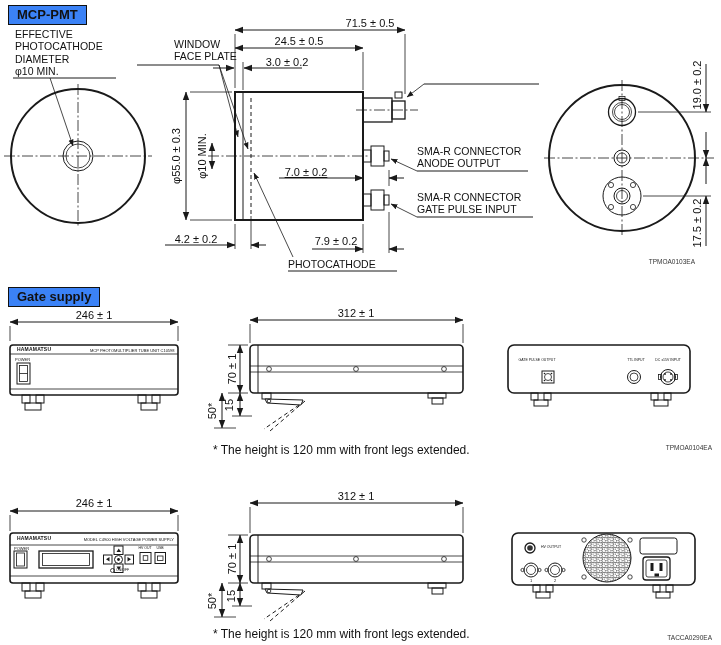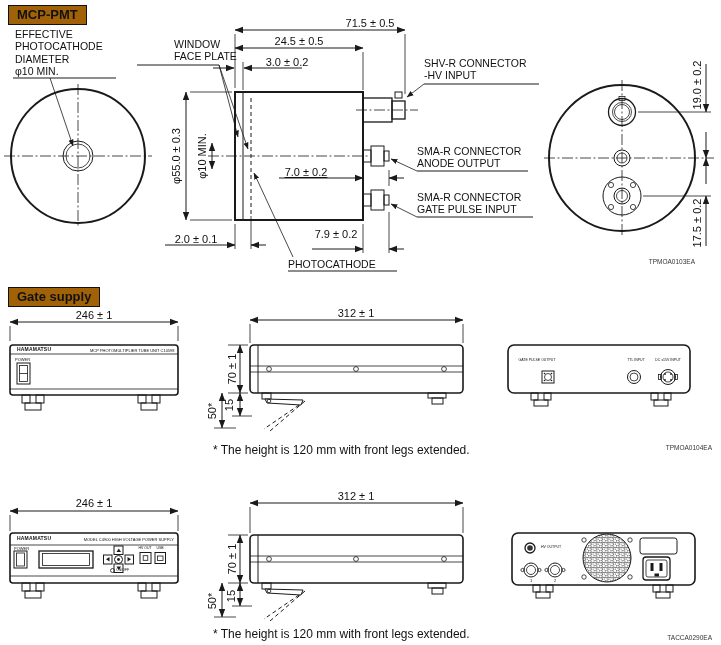--- a/index.html
+++ b/index.html
@@ -8,21 +8,21 @@
   #lineart{position:absolute;left:0;top:0;}
   svg line,svg rect,svg circle,svg path{stroke:#1a1a1a;fill:none;stroke-width:1;}
   svg .f{fill:#1a1a1a;stroke:none;}
   svg .wf{fill:#ffffff;}
   svg .sw2{stroke-width:2;}
   svg .sw16{stroke-width:1.6;}
   svg .sw13{stroke-width:1.3;}
   svg .thin{stroke-width:0.8;}
   svg .cl{stroke-width:0.8;stroke-dasharray:11 2.5 2 2.5;}
   svg .dsh{stroke-dasharray:4 3;stroke-width:1;}
-  .hbox{position:absolute;border:1.6px solid #111;background:#a16207;padding:1px 8px 2px;
+  .hbox{position:absolute;border:1.6px solid #111;background:#3b82f6;padding:1px 8px 2px;
         font-size:13px;font-weight:700;white-space:nowrap;}
   .lbl{position:absolute;font-size:10.5px;line-height:1.18;white-space:pre-line;}
   .dim{position:absolute;font-size:11px;white-space:nowrap;}
   .ctr{transform:translateX(-50%);}
   .rot{position:absolute;font-size:11px;white-space:nowrap;
        transform:translate(-50%,-50%) rotate(-90deg);}
   .note{position:absolute;font-size:12px;white-space:nowrap;}
   .code{position:absolute;font-size:6.5px;color:#333;width:100px;text-align:right;white-space:nowrap;}
   .logo{position:absolute;font-size:5px;font-weight:700;letter-spacing:0.2px;white-space:nowrap;}
   .t4{position:absolute;font-size:4px;white-space:nowrap;}
@@ -308,25 +308,23 @@
 DIAMETER
 φ10 MIN.</div>
 <div class="lbl" style="left:137px;top:38px;margin-left:37px;">WINDOW
 FACE PLATE</div>
 <div class="dim ctr" style="left:328px;top:17px;margin-left:42px;">71.5 ± 0.5</div>
 <div class="dim ctr" style="left:299px;top:35px;">24.5 ± 0.5</div>
 <div class="dim ctr" style="left:287px;top:56px;">3.0 ± 0.2</div>
 <div class="rot" style="left:176px;top:156px;">φ55.0 ± 0.3</div>
 <div class="rot" style="left:202px;top:156px;">φ10 MIN.</div>
 <div class="dim ctr" style="left:306px;top:166px;text-decoration:underline;">7.0 ± 0.2</div>
-<div class="dim ctr" style="left:196px;top:233px;">2.0 ± 0.1</div>
-<div class="dim ctr" style="left:336px;top:228px;">7.9 ± 0.2</div>
+<div class="dim ctr" style="left:196px;top:233px;">4.2 ± 0.2</div>
+<div class="dim ctr" style="left:336px;top:235px;">7.9 ± 0.2</div>
 <div class="lbl" style="left:288px;top:258px;">PHOTOCATHODE</div>
-<div class="lbl" style="left:424px;top:57px;">SHV-R CONNECTOR
--HV INPUT</div>
 <div class="lbl" style="left:417px;top:145px;">SMA-R CONNECTOR
 ANODE OUTPUT</div>
 <div class="lbl" style="left:417px;top:191px;">SMA-R CONNECTOR
 GATE PULSE INPUT</div>
 <div class="rot" style="left:697px;top:85px;">19.0 ± 0.2</div>
 <div class="rot" style="left:697px;top:223px;">17.5 ± 0.2</div>
 <div class="code" style="left:595px;top:258px;">TPMOA0103EA</div>
 
 <div class="dim ctr" style="left:94px;top:309px;">246 ± 1</div>
 <div class="dim ctr" style="left:356px;top:307px;">312 ± 1</div>

